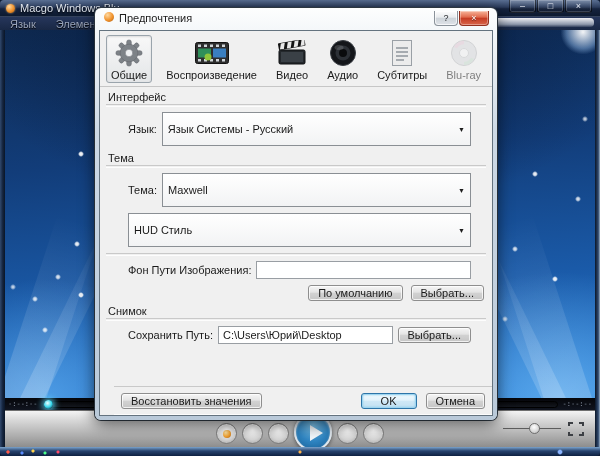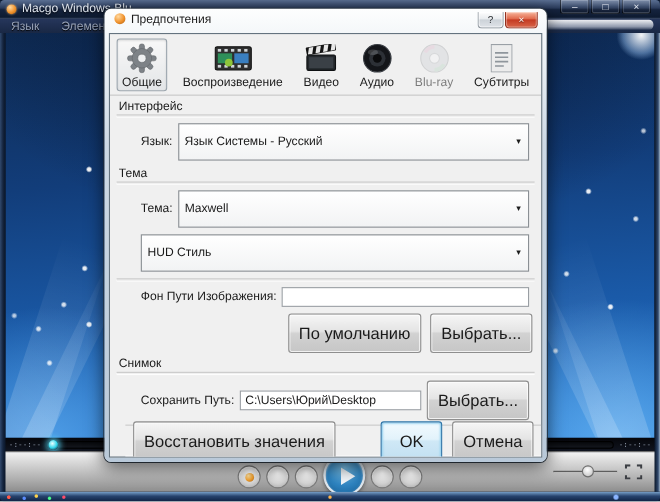--- a/index.html
+++ b/index.html
@@ -125,29 +125,29 @@
     border:1px solid transparent; border-radius:3px; }
   .tb-item.selected { border-color:#9aa4ac; background:linear-gradient(#f8f8f8,#e4e6e8);
     box-shadow:inset 0 1px 2px rgba(0,0,0,.12); }
   .tb-item.disabled { opacity:.55; }
   .tb-icon { height:30px; display:flex; align-items:center; }
   .tb-label { white-space:nowrap; }
 
   .content { padding:2px 6px 0; }
   .sec-h { font-weight:400; margin:2px 2px 1px; }
   .sec-line { height:2px; border-top:1px solid #c9c9c9; box-shadow:0 1px 0 rgba(255,255,255,.85); margin-bottom:3px; }
-  .row { display:flex; align-items:center; gap:5px; margin:6px 5px 6px 22px; }
+  .row { display:flex; align-items:center; gap:5px; margin:6px 15px 6px 22px; }
   .row label { white-space:nowrap; }
   .combo { flex:1; height:18px; display:flex; align-items:center; padding:16px 5px;
     background:linear-gradient(#ffffff,#f2f3f4); border:1px solid #8a8f94; }
   .combo .arrow { margin-left:auto; font-size:7px; color:#1d1d1d; }
   .txt { flex:1; height:18px; border:1px solid #999ea3; background:#fff; padding:0 4px;
     font-family:"Liberation Sans",sans-serif; font-size:11px; color:#1a1a1a; }
   .row-buttons { display:flex; justify-content:flex-end; gap:8px; margin:2px 2px 4px; }
-  .btn { height:36px; padding:0 9px; font-family:"Liberation Sans",sans-serif; font-size:15px; color:#1a1a1a;
+  .btn { height:16px; padding:0 9px; font-family:"Liberation Sans",sans-serif; font-size:11px; color:#1a1a1a;
     background:linear-gradient(#f6f6f6,#e4e4e4 45%,#d2d2d2 50%,#c6c6c6); border:1px solid #8e8e8e;
     border-radius:3px; box-shadow:inset 0 0 0 1px rgba(255,255,255,.75); }
   .btn.default { border-color:#2e75a8; box-shadow:inset 0 0 2px 1px #8ecdec, inset 0 0 0 1px #cfeafa;
     background:linear-gradient(#f2fafe,#e2f2fb 45%,#cfe8f6 50%,#c2e0f2); }
   .chk-row { display:flex; align-items:center; gap:5px; margin:7px 2px 6px 22px; }
   .chk-row input { width:13px; height:13px; }
   .footer { position:absolute; left:14px; right:0; bottom:0; height:29px; border-top:1px solid #c9c9c9;
     box-shadow:0 -1px 0 rgba(255,255,255,.85) inset; display:flex; align-items:center;
     justify-content:space-between; padding:0 7px; background:#f0f0f0; }
   .footer .right-group { display:flex; gap:9px; }
@@ -305,46 +305,46 @@
             <svg width="28" height="28" viewBox="0 0 28 28">
               <circle cx="14" cy="14" r="12.5" fill="#14161a"></circle>
               <circle cx="14" cy="14" r="12.5" fill="none" stroke="#3a3e44"></circle>
               <circle cx="14" cy="14" r="7.5" fill="#2c3036"></circle>
               <circle cx="14" cy="14" r="4" fill="#0a0b0d"></circle>
               <ellipse cx="10" cy="8.5" rx="4.5" ry="2.5" fill="rgba(255,255,255,0.16)"></ellipse>
             </svg>
           </span>
           <span class="tb-label">Аудио</span>
         </div>
-        <div class="tb-item disabled">
-          <span class="tb-icon">
-            <svg width="28" height="28" viewBox="0 0 28 28">
-              <circle cx="14" cy="14" r="12.5" fill="#d8dadd"></circle>
-              <circle cx="14" cy="14" r="12.5" fill="none" stroke="#b8babd"></circle>
-              <path d="M4 8 A12 12 0 0 1 14 1.8 L14 5.2 A9 9 0 0 0 7 9.2 Z" fill="#e3c4d4" opacity="0.8"></path>
-              <path d="M24 20 A12 12 0 0 1 14 26.2 L14 22.8 A9 9 0 0 0 21 18.8 Z" fill="#c4dccc" opacity="0.8"></path>
-              <circle cx="14" cy="14" r="4.5" fill="#f2f3f4" stroke="#c5c7ca"></circle>
-            </svg>
-          </span>
-          <span class="tb-label">Blu-ray</span>
-        </div>
         <div class="tb-item">
           <span class="tb-icon">
             <svg width="20" height="26" viewBox="0 0 20 26">
               <rect x="0.5" y="0.5" width="19" height="25" fill="#ececec" stroke="#9aa0a6"></rect>
               <g stroke="#8f969c" stroke-width="1.5">
                 <line x1="4" y1="8" x2="16" y2="8"></line>
                   <line x1="4" y1="12" x2="16" y2="12"></line>
                 <line x1="4" y1="16" x2="16" y2="16"></line>
                   <line x1="4" y1="20" x2="12" y2="20"></line>
               </g>
             </svg>
           </span>
           <span class="tb-label">Субтитры</span>
         </div>
+        <div class="tb-item disabled">
+          <span class="tb-icon">
+            <svg width="28" height="28" viewBox="0 0 28 28">
+              <circle cx="14" cy="14" r="12.5" fill="#d8dadd"></circle>
+              <circle cx="14" cy="14" r="12.5" fill="none" stroke="#b8babd"></circle>
+              <path d="M4 8 A12 12 0 0 1 14 1.8 L14 5.2 A9 9 0 0 0 7 9.2 Z" fill="#e3c4d4" opacity="0.8"></path>
+              <path d="M24 20 A12 12 0 0 1 14 26.2 L14 22.8 A9 9 0 0 0 21 18.8 Z" fill="#c4dccc" opacity="0.8"></path>
+              <circle cx="14" cy="14" r="4.5" fill="#f2f3f4" stroke="#c5c7ca"></circle>
+            </svg>
+          </span>
+          <span class="tb-label">Blu-ray</span>
+        </div>
       </div>
 
       <div class="content">
 
         <div class="sec-h">Интерфейс</div>
         <div class="sec-line"></div>
         <div class="row">
           <label>Язык:</label>
           <div class="combo">
             <span>Язык Системы - Русский</span>

